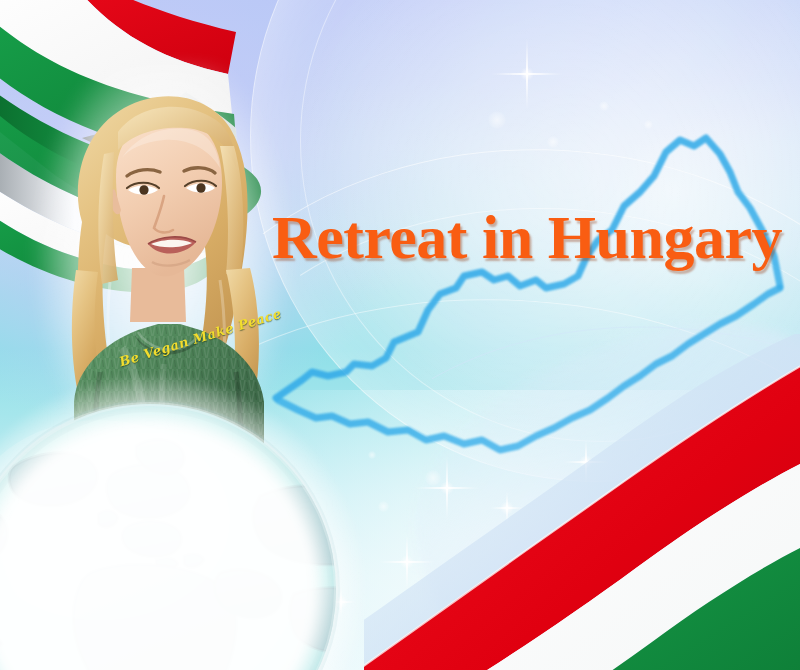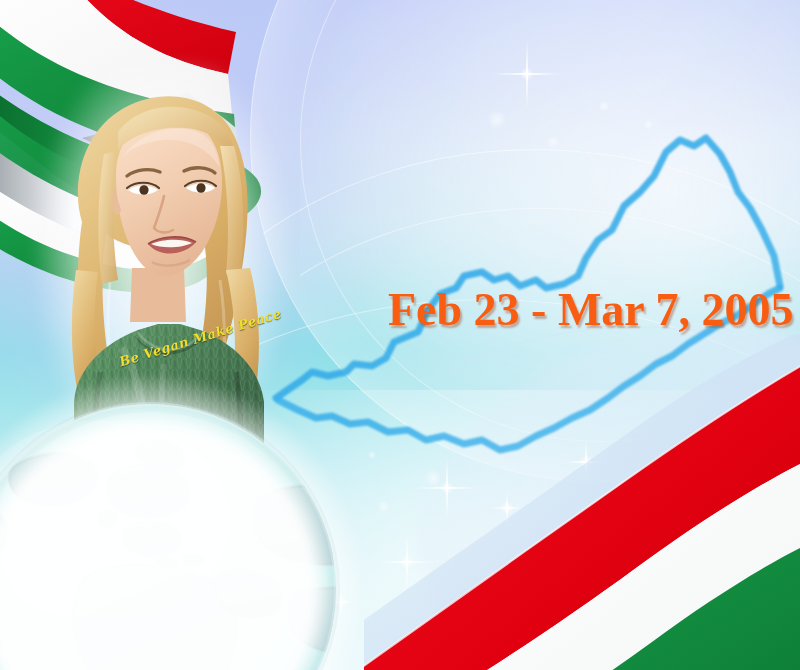--- a/index.html
+++ b/index.html
@@ -484,16 +484,16 @@
 
     <path d="M-20,420 C78,368 182,300 272,234 C332,190 392,152 440,128 L440,212
              C396,234 342,268 288,308 C200,372 98,436 8,482 L-20,482 Z" fill="url(#gWhtB)"></path>
 
     <path d="M8,482 C98,436 200,372 288,308 C342,268 396,234 440,212 L440,348
              L120,348 Z" fill="url(#gGrnB)"></path>
 
     <path d="M-20,346 C64,286 168,212 262,146 C330,98 392,58 440,30" stroke="rgba(255,255,255,.75)" stroke-width="2" fill="none"></path>
   </svg>
 
-
-  <div class="subhead">Feb 23 - Mar 7, 2005</div>
+  <div class="headline">Retreat in Hungary</div>
+
 
 </div>
 
 </body></html>

